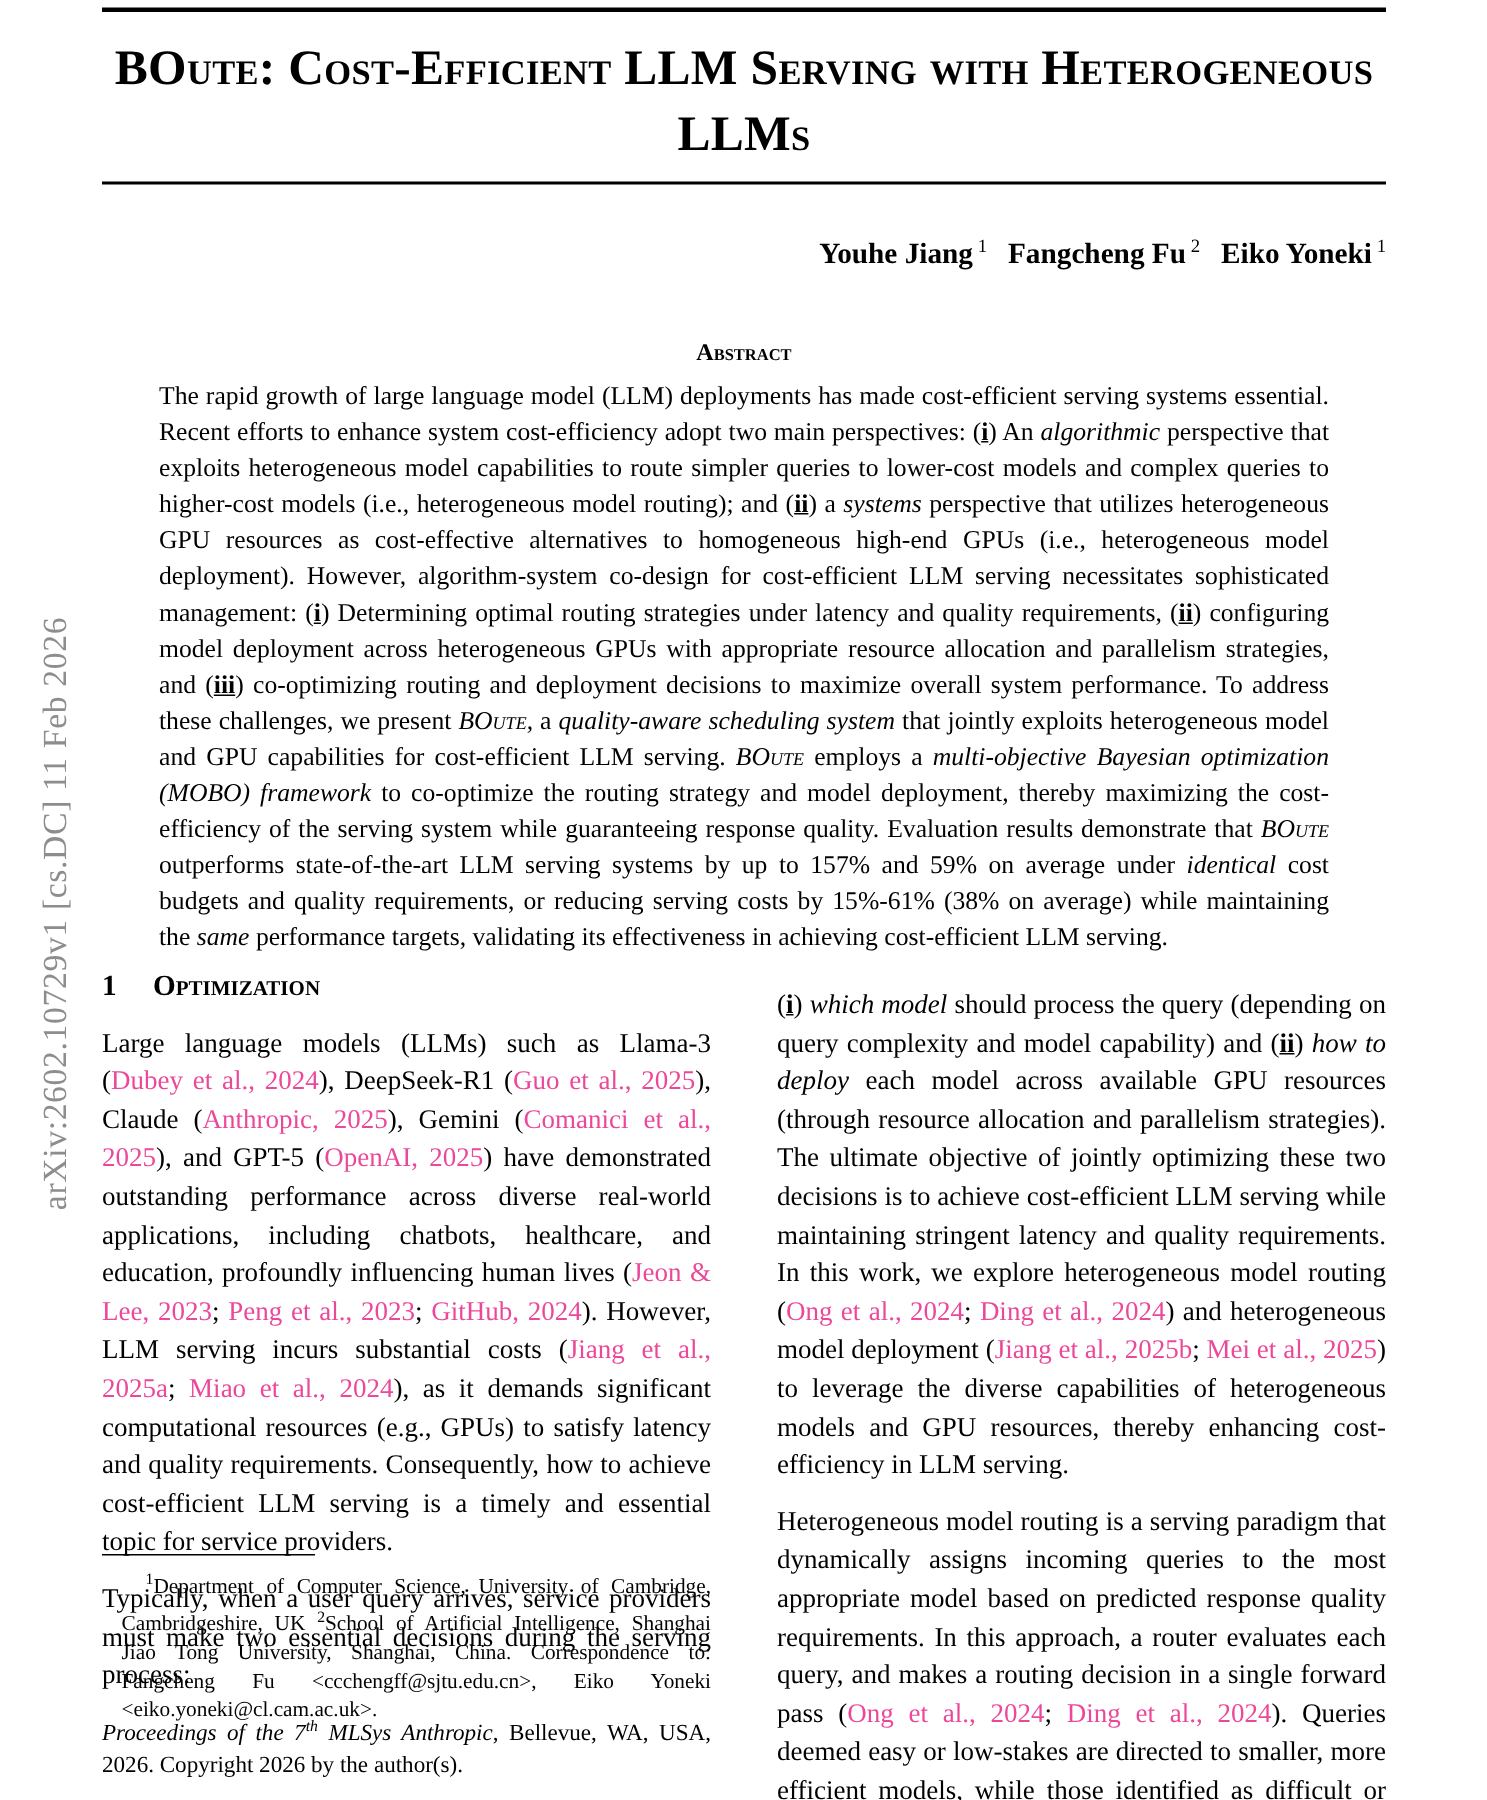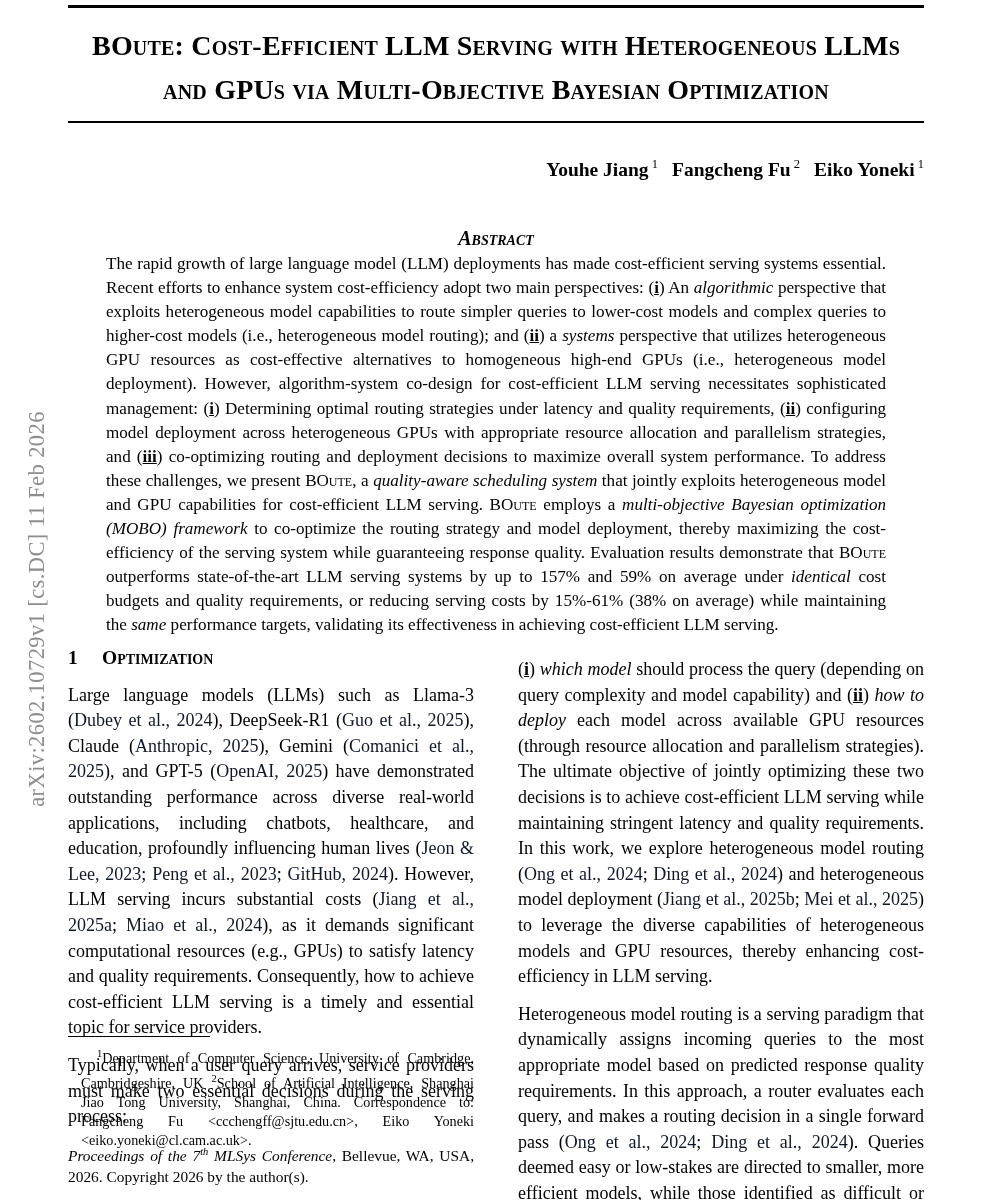--- a/index.html
+++ b/index.html
@@ -58,21 +58,21 @@
   #title-block {
     position: absolute;
     left: 0;
     top: 24px;
     width: 856px;
     text-align: center;
   }
   .title-line {
     font-variant: small-caps;
     font-weight: bold;
-    font-size: 28px;
+    font-size: 33px;
     line-height: 44px;
     letter-spacing: 0.2px;
   }
 
   
   #authors {
     position: absolute;
     left: 0;
     top: 157px;
     width: 856px;
@@ -89,22 +89,21 @@
 
   
   #abstract-head {
     position: absolute;
     left: 0;
     top: 227px;
     width: 856px;
     text-align: center;
     font-variant: small-caps;
     font-weight: bold;
-    font-size: 20px;
-    font-style: italic;
+    font-size: 16px;
   }
   #abstract-body {
     position: absolute;
     left: 38px;
     top: 252px;
     width: 780px;
     font-size: 17.1px;
     line-height: 24.1px;
     text-align: justify;
     text-justify: inter-word;
@@ -140,23 +139,23 @@
     align-items: baseline;
   }
   h2.section-head .secnum {
     font-variant: normal;
     width: 34px;
     flex: none;
   }
   p.para { margin: 12px 0 11px 0; }
   p.para:last-child { margin-bottom: 0; }
 
-  .cite { color: #0f172a; }
+  .cite { color: #ec4899; }
   em { }
-  .sc { font-variant: small-caps; }
+  .sc { font-variant: small-caps; font-style: italic; }
   .bi { font-weight: bold; text-decoration: underline; }
 
   
   #footnote {
     position: absolute;
     left: 0;
     top: 1036px;
     width: 406px;
   }
   #footnote .fnrule {
@@ -190,21 +189,20 @@
 
 <div id="arxiv-stamp">arXiv:2602.10729v1  [cs.DC]  11 Feb 2026</div>
 
 <div id="page">
 
   <div id="rule-top" class="rule-thick"></div>
   <div id="rule-bottom" class="rule-thin"></div>
 
   <div id="title-block">
     <div class="title-line">BOute: Cost-Efficient LLM Serving with Heterogeneous LLMs</div>
-    <div class="title-line">and GPUs via Multi-Objective Bayesian Optimization</div>
   </div>
 
   <div id="authors"><span>Youhe Jiang</span><span class="aff"> 1</span><span class="gap"></span><span>Fangcheng Fu</span><span class="aff"> 2</span><span class="gap"></span><span>Eiko Yoneki</span><span class="aff"> 1</span></div>
 
   <div id="abstract-head">Abstract</div>
   <div id="abstract-body"><span>The rapid growth of large language model (LLM) deployments has made cost-efficient serving systems essential. Recent efforts to enhance system cost-efficiency adopt two main perspectives: (</span><span class="bi">i</span><span>) An </span><em>algorithmic</em><span> perspective that exploits heterogeneous model capabilities to route simpler queries to lower-cost models and complex queries to higher-cost models (i.e., heterogeneous model routing); and (</span><span class="bi">ii</span><span>) a </span><em>systems</em><span> perspective that utilizes heterogeneous GPU resources as cost-effective alternatives to homogeneous high-end GPUs (i.e., heterogeneous model deployment). However, algorithm-system co-design for cost-efficient LLM serving necessitates sophisticated management: (</span><span class="bi">i</span><span>) Determining optimal routing strategies under latency and quality requirements, (</span><span class="bi">ii</span><span>) configuring model deployment across heterogeneous GPUs with appropriate resource allocation and parallelism strategies, and (</span><span class="bi">iii</span><span>) co-optimizing routing and deployment decisions to maximize overall system performance. To address these challenges, we present </span><span class="sc">BOute</span><span>, a </span><em>quality-aware scheduling system</em><span> that jointly exploits heterogeneous model and GPU capabilities for cost-efficient LLM serving. </span><span class="sc">BOute</span><span> employs a </span><em>multi-objective Bayesian optimization (MOBO) framework</em><span> to co-optimize the routing strategy and model deployment, thereby maximizing the cost-efficiency of the serving system while guaranteeing response quality. Evaluation results demonstrate that </span><span class="sc">BOute</span><span> outperforms state-of-the-art LLM serving systems by up to 157% and 59% on average under </span><em>identical</em><span> cost budgets and quality requirements, or reducing serving costs by 15%-61% (38% on average) while maintaining the </span><em>same</em><span> performance targets, validating its effectiveness in achieving cost-efficient LLM serving.</span></div>
 
   <div id="col-left">
     <h2 class="section-head">
       <span class="secnum">1</span>
@@ -221,15 +219,15 @@
         <p class="para"><span>(</span><span class="bi">i</span><span>) </span><em>which model</em><span> should process the query (depending on query complexity and model capability) and (</span><span class="bi">ii</span><span>) </span><em>how to deploy</em><span> each model across available GPU resources (through resource allocation and parallelism strategies). The ultimate objective of jointly optimizing these two decisions is to achieve cost-efficient LLM serving while maintaining stringent latency and quality requirements. In this work, we explore heterogeneous model routing (</span><span class="cite">Ong et al., 2024</span><span>; </span><span class="cite">Ding et al., 2024</span><span>) and heterogeneous model deployment (</span><span class="cite">Jiang et al., 2025b</span><span>; </span><span class="cite">Mei et al., 2025</span><span>) to leverage the diverse capabilities of heterogeneous models and GPU resources, thereby enhancing cost-efficiency in LLM serving.</span></p>
         <p class="para"><span>Heterogeneous model routing is a serving paradigm that dynamically assigns incoming queries to the most appropriate model based on predicted response quality requirements. In this approach, a router evaluates each query, and makes a routing decision in a single forward pass (</span><span class="cite">Ong et al., 2024</span><span>; </span><span class="cite">Ding et al., 2024</span><span>). Queries deemed easy or low-stakes are directed to smaller, more efficient models, while those identified as difficult or high-stakes are routed to larger, more capable models. By aligning query requirements with model capabilities while satisfying latency and quality requirements, this paradigm enables cost-efficient serving without compromising response quality. Several recent studies (</span></p>
       </div>
   </div>
 
   <div id="footnote">
     <div class="fnrule"></div>
     <div class="fntext"><sup>1</sup><span>Department of Computer Science, University of Cambridge, Cambridgeshire, UK </span><sup>2</sup><span>School of Artificial Intelligence, Shanghai Jiao Tong University, Shanghai, China. Correspondence to: Fangcheng Fu &lt;ccchengff@sjtu.edu.cn&gt;, Eiko Yoneki &lt;eiko.yoneki@cl.cam.ac.uk&gt;.</span></div>
   </div>
 
-  <div id="proceedings"><em>Proceedings of the 7</em><sup style="font-style: italic;">th</sup><em> MLSys Conference</em><span>, Bellevue, WA, USA, 2026. Copyright 2026 by the author(s).</span></div>
+  <div id="proceedings"><em>Proceedings of the 7</em><sup style="font-style: italic;">th</sup><em> MLSys Anthropic</em><span>, Bellevue, WA, USA, 2026. Copyright 2026 by the author(s).</span></div>
 
 </div>
 
 </body></html>

